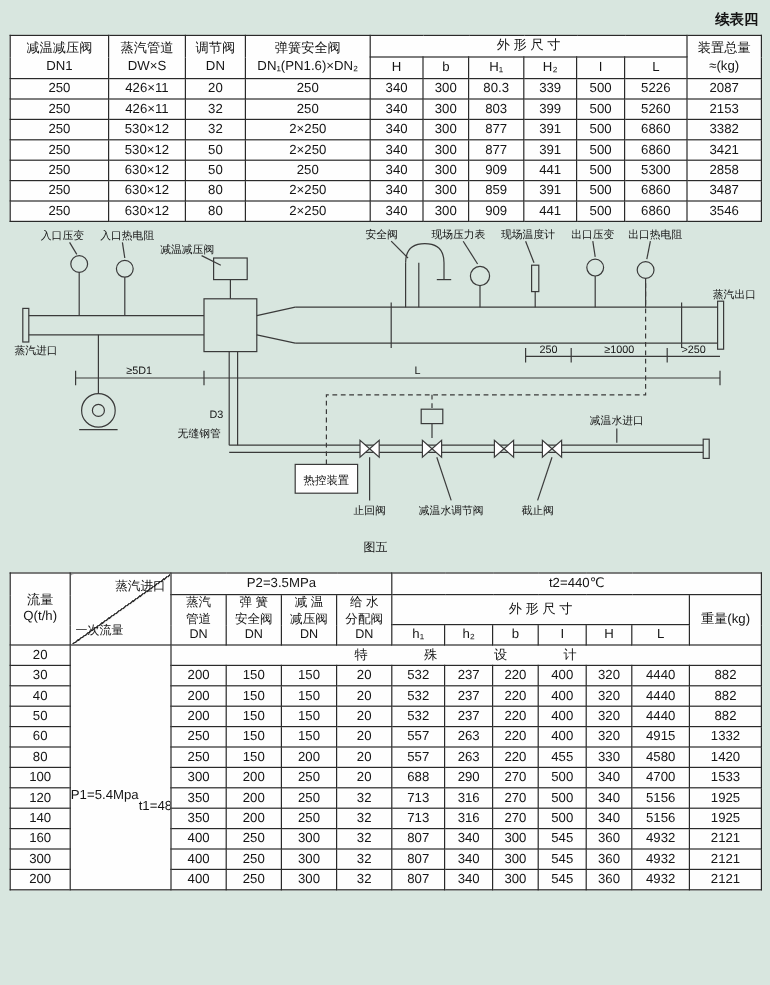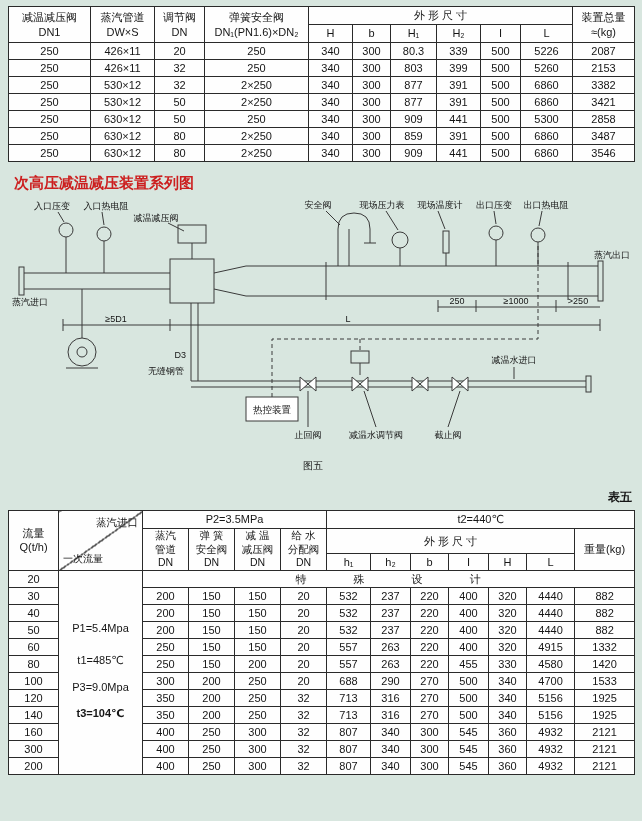--- a/index.html
+++ b/index.html
@@ -29,32 +29,33 @@
   .diagram { width:626px; height:292px; }
   .diag {
     position:relative;
     background-image:linear-gradient(to bottom right,
       transparent calc(50% - 0.6px), #2a2a2a calc(50% - 0.6px),
       #2a2a2a calc(50% + 0.6px), transparent calc(50% + 0.6px));
   }
   .diag-top { position:absolute; top:5px; right:4px; font-size:10.5px; }
   .diag-bot { position:absolute; bottom:5px; left:4px; font-size:10px; }
   .cond-cell { padding:0; vertical-align:top; }
-  .cond-wrap { display:flex; flex-direction:column; align-items:center; padding-top:50px; height:200px; font-size:11px; }
+  .cond-wrap { display:flex; flex-direction:row; align-items:center; padding-top:50px; height:200px; font-size:11px; }
   .cond-wrap div:nth-child(2) { margin-top:18px; }
   .cond-wrap div:nth-child(3) { margin-top:12px; }
   .cond-wrap div:nth-child(4) { margin-top:12px;font-weight:bold; }
   .special-cell { letter-spacing:22px; padding-left:22px; }
   svg text { font-family:"Liberation Sans","DejaVu Sans",sans-serif; }
 </style>
 </head>
 <body>
 
 <div class="page">
 
+  <div class="tag">续表四</div>
 
   <table class="t4">
     <colgroup>
       <col style="width:82px">
         <col style="width:64px">
         <col style="width:50px">
         <col style="width:104px">
       <col style="width:44px">
         <col style="width:38px">
         <col style="width:46px">
@@ -174,21 +175,20 @@
           <td>300</td>
           <td>909</td>
           <td>441</td>
           <td>500</td>
           <td>6860</td>
           <td>3546</td>
         </tr>
       </tbody>
   </table>
 
-  <div class="section-title">次高压减温减压装置系列图</div>
 
   <div class="diagram">
     <svg viewBox="0 0 626 292" width="626" height="292">
       <g stroke="#3a3a3a" stroke-width="1" fill="none">
 
         <line x1="16" y1="78" x2="162" y2="78"></line>
         <line x1="16" y1="94" x2="162" y2="94"></line>
         <rect x="11" y="72" width="5" height="28"></rect>
 
         <rect x="162" y="64" width="44" height="44"></rect>
@@ -297,21 +297,20 @@
         <text x="449" y="109" text-anchor="middle">250</text>
         <text x="508" y="109" text-anchor="middle">≥1000</text>
         <text x="570" y="109" text-anchor="middle">&gt;250</text>
         <text x="108" y="127" text-anchor="middle">≥5D1</text>
         <text x="340" y="127" text-anchor="middle">L</text>
         <text x="305" y="274" text-anchor="middle" font-size="10">图五</text>
       </g>
     </svg>
   </div>
 
-  <div class="tag">表五</div>
 
   <table class="t5">
     <colgroup>
       <col style="width:50px">
         <col style="width:84px">
       <col style="width:46px">
         <col style="width:46px">
         <col style="width:46px">
         <col style="width:46px">
       <col style="width:44px">

